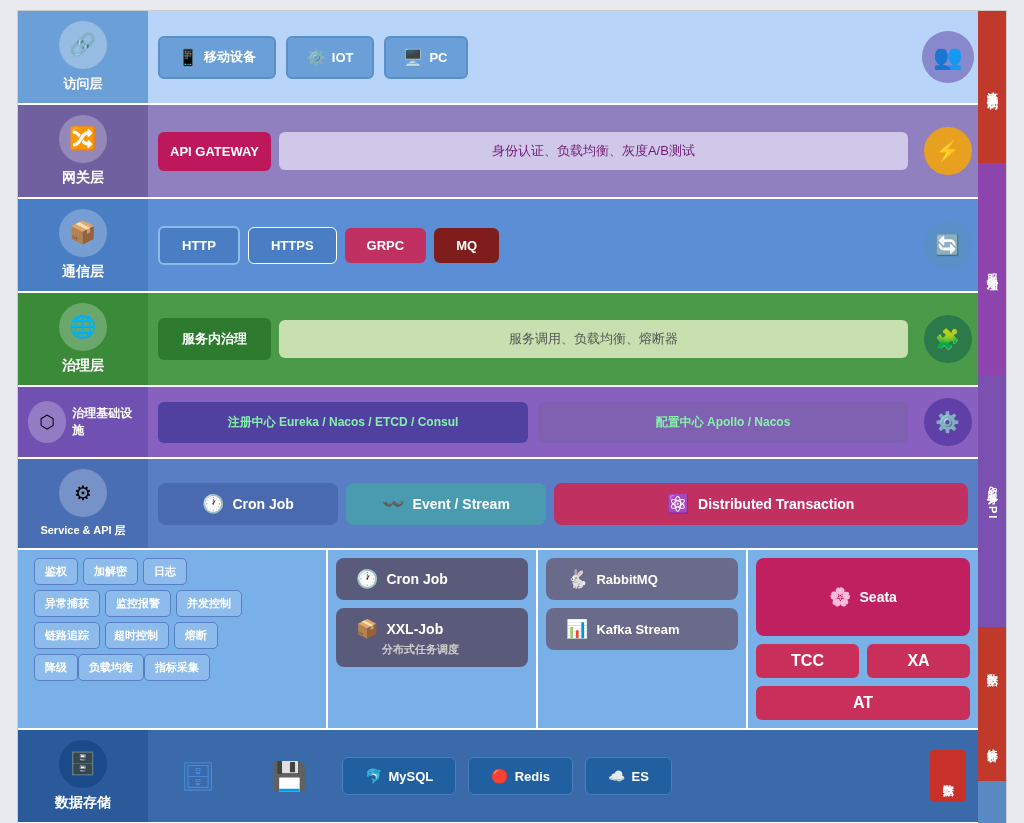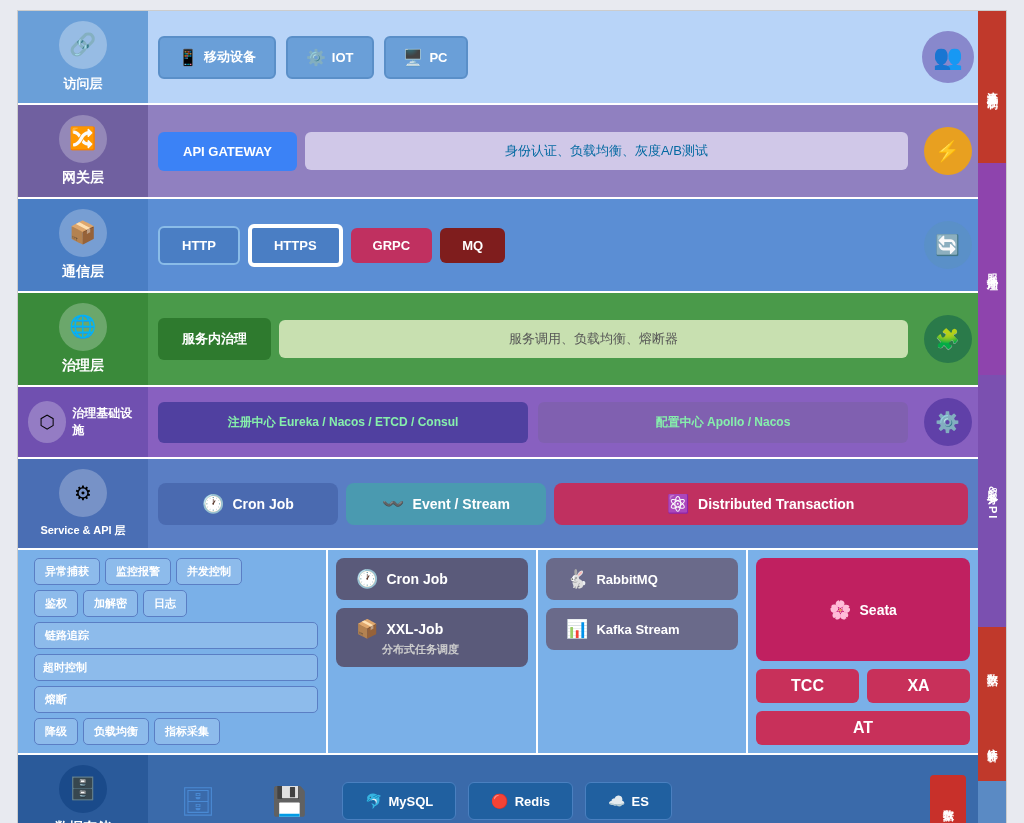--- a/index.html
+++ b/index.html
@@ -78,21 +78,21 @@
       border-radius: 5px;
       padding: 5px 10px;
       font-size: 11px;
       font-weight: bold;
       color: white;
       cursor: pointer;
     }
 
     .gateway-text {
       background: #d0c8e8;
-      color: #0369a1;
+      color: #701a75;
       border-radius: 6px;
       padding: 10px 30px;
       font-size: 13px;
       flex: 1;
       display: flex;
       align-items: center;
       justify-content: center;
     }
 
     .infra-content {
@@ -218,21 +218,21 @@
       </div>
 
       <div class="row" style="background:#9080c0; min-height:70px;">
         <div class="layer-icon" style="background:#7060a0;">
           <div style="width:48px; height:48px; border-radius:50%; background:rgba(255,255,255,0.25); display:flex; align-items:center; justify-content:center;">
             <span style="font-size:22px;">🔀</span>
           </div>
           <span class="layer-label">网关层</span>
         </div>
         <div class="layer-content">
-          <div class="btn" style="background:#3b82f6; padding:12px 25px; font-size:13px;">
+          <div class="btn" style="background:#be185d; padding:12px 12px; font-size:13px;">
             <span>API GATEWAY</span>
           </div>
           <div class="gateway-text">
             <span>身份认证、负载均衡、灰度A/B测试</span>
           </div>
         </div>
         <div style="width:60px; display:flex; align-items:center; justify-content:center;">
           <div style="width:48px; height:48px; border-radius:50%; background:#e8a020; display:flex; align-items:center; justify-content:center; font-size:20px;">⚡</div>
         </div>
       </div>
@@ -241,21 +241,21 @@
         <div class="layer-icon" style="background:#4a7ec4;">
           <div style="width:48px; height:48px; border-radius:50%; background:rgba(255,255,255,0.25); display:flex; align-items:center; justify-content:center;">
             <span style="font-size:22px;">📦</span>
           </div>
           <span class="layer-label">通信层</span>
         </div>
         <div class="layer-content">
           <div class="btn" style="background:#4a7ec4; border:2px solid #8abce8; padding:10px 22px;">
             <span>HTTP</span>
           </div>
-          <div class="btn" style="background:#4a7ec4; border:4px solid #ffffff; padding:10px 22px;">
+          <div class="btn" style="background:#4a7ec4; border:1px solid #ffffff; padding:10px 22px;">
             <span>HTTPS</span>
           </div>
           <div class="btn" style="background:#c03060; padding:10px 22px;">
             <span>GRPC</span>
           </div>
           <div class="btn" style="background:#7f1d1d; padding:10px 22px;">
             <span>MQ</span>
           </div>
         </div>
         <div style="width:60px; display:flex; align-items:center; justify-content:center;">
@@ -318,36 +318,36 @@
           <div class="service-btn-large" style="background:#c03060;">
             <span style="font-size:18px;">⚛️</span>
             <span>Distributed Transaction</span>
           </div>
         </div>
       </div>
 
       <div class="row" style="background:#7ab0e8; min-height:180px; align-items:stretch;">
 
         <div style="width:310px; padding:8px 8px 8px 16px; display:flex; flex-direction:column; gap:5px; border-right: 2px solid white;">
+          <div style="display:flex; gap:5px; flex-wrap:wrap;">
+            <div class="small-tag" style="border-color:#5a7ec4; background:rgba(255,255,255,0.15);"><span>鉴权</span></div>
+            <div class="small-tag" style="border-color:#5a7ec4; background:rgba(255,255,255,0.15);"><span>加解密</span></div>
+            <div class="small-tag" style="border-color:#5a7ec4; background:rgba(255,255,255,0.15);"><span>日志</span></div>
+          </div>
           <div style="display:flex; gap:5px;">
             <div class="small-tag" style="border-color:#5a7ec4; background:rgba(255,255,255,0.15);"><span>异常捕获</span></div>
             <div class="small-tag" style="border-color:#5a7ec4; background:rgba(255,255,255,0.15);"><span>监控报警</span></div>
             <div class="small-tag" style="border-color:#5a7ec4; background:rgba(255,255,255,0.15);"><span>并发控制</span></div>
           </div>
-          <div style="display:flex; gap:5px; flex-wrap:wrap;">
-            <div class="small-tag" style="border-color:#5a7ec4; background:rgba(255,255,255,0.15);"><span>鉴权</span></div>
-            <div class="small-tag" style="border-color:#5a7ec4; background:rgba(255,255,255,0.15);"><span>加解密</span></div>
-            <div class="small-tag" style="border-color:#5a7ec4; background:rgba(255,255,255,0.15);"><span>日志</span></div>
-          </div>
-          <div style="display:flex; gap:5px;flex-direction:column;">
+          <div style="display:flex; gap:5px;">
             <div class="small-tag" style="border-color:#5a7ec4; background:rgba(255,255,255,0.15);"><span>链路追踪</span></div>
             <div class="small-tag" style="border-color:#5a7ec4; background:rgba(255,255,255,0.15);padding-left:8px;"><span>超时控制</span></div>
             <div class="small-tag" style="border-color:#5a7ec4; background:rgba(255,255,255,0.15);"><span>熔断</span></div>
           </div>
-          <div style="display:flex; gap:5px;text-align:center;">
+          <div style="display:flex; text-align:center;">
             <div class="small-tag" style="border-color:#5a7ec4; background:rgba(255,255,255,0.15);"><span>降级</span></div>
             <div class="small-tag" style="border-color:#5a7ec4; background:rgba(255,255,255,0.15);"><span>负载均衡</span></div>
             <div class="small-tag" style="border-color:#5a7ec4; background:rgba(255,255,255,0.15);"><span>指标采集</span></div>
           </div>
         </div>
 
         <div style="width:210px; padding:8px; display:flex; flex-direction:column; gap:8px; border-right: 2px solid white;">
           <div class="cron-btn-box">
             <span style="font-size:18px;">🕐</span>
             <span>Cron Job</span>

